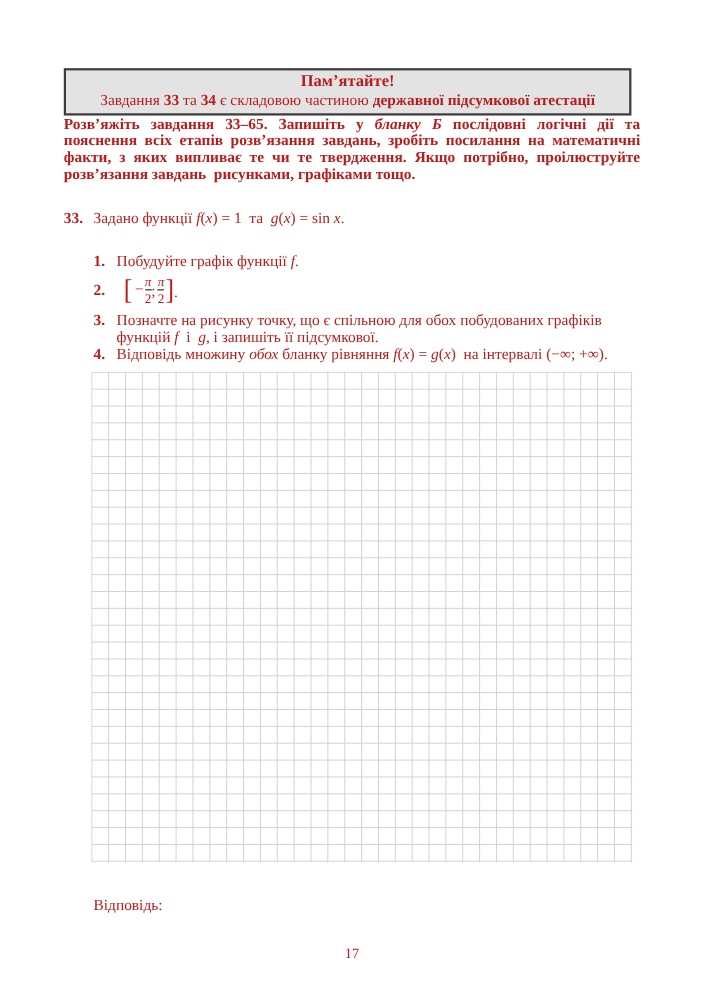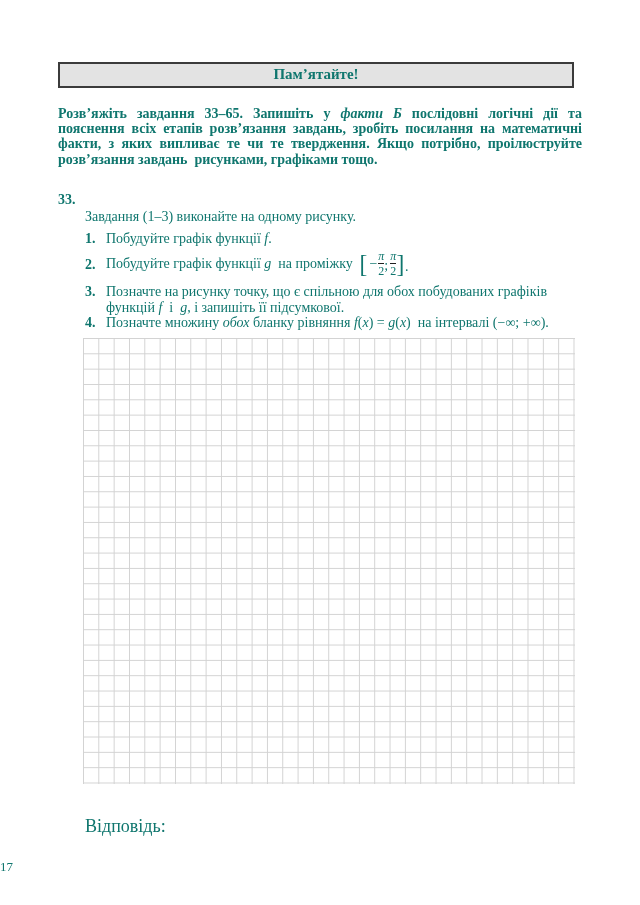--- a/index.html
+++ b/index.html
@@ -1,19 +1,19 @@
 <!DOCTYPE html>
 <html lang="uk"><head>
 <meta charset="utf-8">
 <style>
   html,body{margin:0;padding:0;background:#ffffff;}
   .page{
     position:relative;width:640px;height:905px;background:#ffffff;
     font-family:"Liberation Serif","DejaVu Serif",serif;
-    color:#0f766e;overflow:hidden;
+    color:#b91c1c;overflow:hidden;
   }
   .b{font-weight:bold;}
   .i{font-style:italic;}
 
   
   .notice-box{
     position:absolute;left:58px;top:62px;width:516px;box-sizing:border-box;
     border:2px solid #3b3b3b;background:#e3e3e3;
     text-align:center;padding:1px 4px 3px 4px;
   }
@@ -52,51 +52,50 @@
   
   .grid{
     position:absolute;left:83px;top:338px;
     --grid-line:#d2d2d2;--cell:15.34px;
     background-image:
       linear-gradient(to right, var(--grid-line) 1px, transparent 1px),
       linear-gradient(to bottom, var(--grid-line) 1px, transparent 1px);
     background-size:var(--cell) var(--cell);
   }
 
-  .answer-label{position:absolute;left:85px;top:816px;font-size:18px;}
-  .page-number{position:absolute;left:0;top:859px;width:100%;text-align:left;font-size:13px;font-family:Liberation Serif, serif;}
+  .answer-label{position:absolute;left:85px;top:816px;font-size:14px;}
+  .page-number{position:absolute;left:0;top:859px;width:100%;text-align:center;font-size:13px;font-family:Liberation Serif, serif;}
 </style>
 </head>
 <body>
 
 <div class="page">
 
   <div class="notice-box">
     <div class="notice-title"><span class="b">Пам’ятайте!</span></div>
+    <div class="notice-line"><span class="">Завдання </span><span class="b">33</span><span class=""> та </span><span class="b">34</span><span class=""> є складовою частиною </span><span class="b">державної підсумкової атестації</span></div>
   </div>
 
-  <p class="instructions"><span class="b">Розв’яжіть завдання 33–65. Запишіть у </span><span class="b i">факти Б</span><span class="b"> послідовні логічні дії та пояснення всіх етапів розв’язання завдань, зробіть посилання на математичні факти, з яких випливає те чи те твердження. Якщо потрібно, проілюструйте розв’язання завдань&nbsp; рисунками, графіками тощо.</span></p>
+  <p class="instructions"><span class="b">Розв’яжіть завдання 33–65. Запишіть у </span><span class="b i">бланку Б</span><span class="b"> послідовні логічні дії та пояснення всіх етапів розв’язання завдань, зробіть посилання на математичні факти, з яких випливає те чи те твердження. Якщо потрібно, проілюструйте розв’язання завдань&nbsp; рисунками, графіками тощо.</span></p>
 
   <div class="task-intro">
     <span class="task-num">33.</span>
     <span class="task-text">
-      <br>
-      <span>Завдання (1–3) виконайте на одному рисунку.</span>
+      <span><span class="">Задано функції </span><span class="i">f</span><span class="">(</span><span class="i">x</span><span class="">) = 1&nbsp; та&nbsp; </span><span class="i">g</span><span class="">(</span><span class="i">x</span><span class="">) = sin </span><span class="i">x</span><span class="">.</span></span><br>
     </span>
   </div>
 
   <div class="item" style="top:231px;">
     <span class="num">1.</span>
     <span class="body"><span class="">Побудуйте графік функції </span><span class="i">f</span><span class="">.</span></span>
   </div>
 
   <div class="item" style="top:250px;">
     <span class="num" style="padding-top:7px;">2.</span>
     <span class="body item2-body">
-      <span><span class="">Побудуйте графік функції </span><span class="i">g</span><span class="">&nbsp; на проміжку</span></span>
       <span class="math">
         <span class="bracket">[</span>
         <span class="minus">−</span>
         <span class="frac">
           <span class="num-f i">π</span>
           <span class="den">2</span>
         </span>
         <span class="sep">;</span>
         <span class="frac">
           <span class="num-f i">π</span>
@@ -108,21 +107,21 @@
     </span>
   </div>
 
   <div class="item" style="top:284px;">
     <span class="num">3.</span>
     <span class="body"><span class="">Позначте на рисунку точку, що є спільною для обох побудованих графіків функцій </span><span class="i">f</span><span class="">&nbsp; і&nbsp; </span><span class="i">g</span><span class="">, і запишіть її підсумкової.</span></span>
   </div>
 
   <div class="item" style="top:315px;">
     <span class="num">4.</span>
-    <span class="body"><span class="">Позначте множину </span><span class="i">обох</span><span class=""> бланку рівняння </span><span class="i">f</span><span class="">(</span><span class="i">x</span><span class="">) = </span><span class="i">g</span><span class="">(</span><span class="i">x</span><span class="">)&nbsp; на інтервалі (−∞; +∞).</span></span>
+    <span class="body"><span class="">Відповідь множину </span><span class="i">обох</span><span class=""> бланку рівняння </span><span class="i">f</span><span class="">(</span><span class="i">x</span><span class="">) = </span><span class="i">g</span><span class="">(</span><span class="i">x</span><span class="">)&nbsp; на інтервалі (−∞; +∞).</span></span>
   </div>
 
   <div class="grid" style="--cell: 15.34px; --grid-line: #d2d2d2; width: 491.88px; height: 445.86px;"></div>
 
   <div class="answer-label">Відповідь:</div>
 
   <div class="page-number">17</div>
 
 </div>
 

